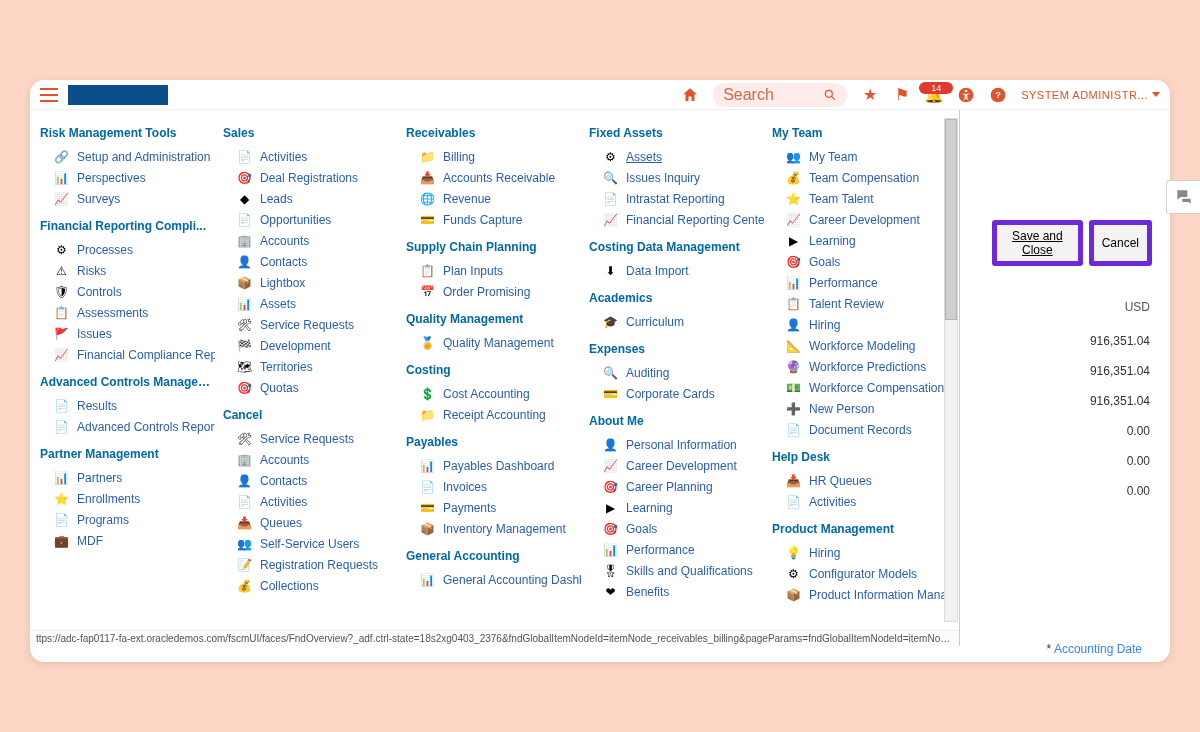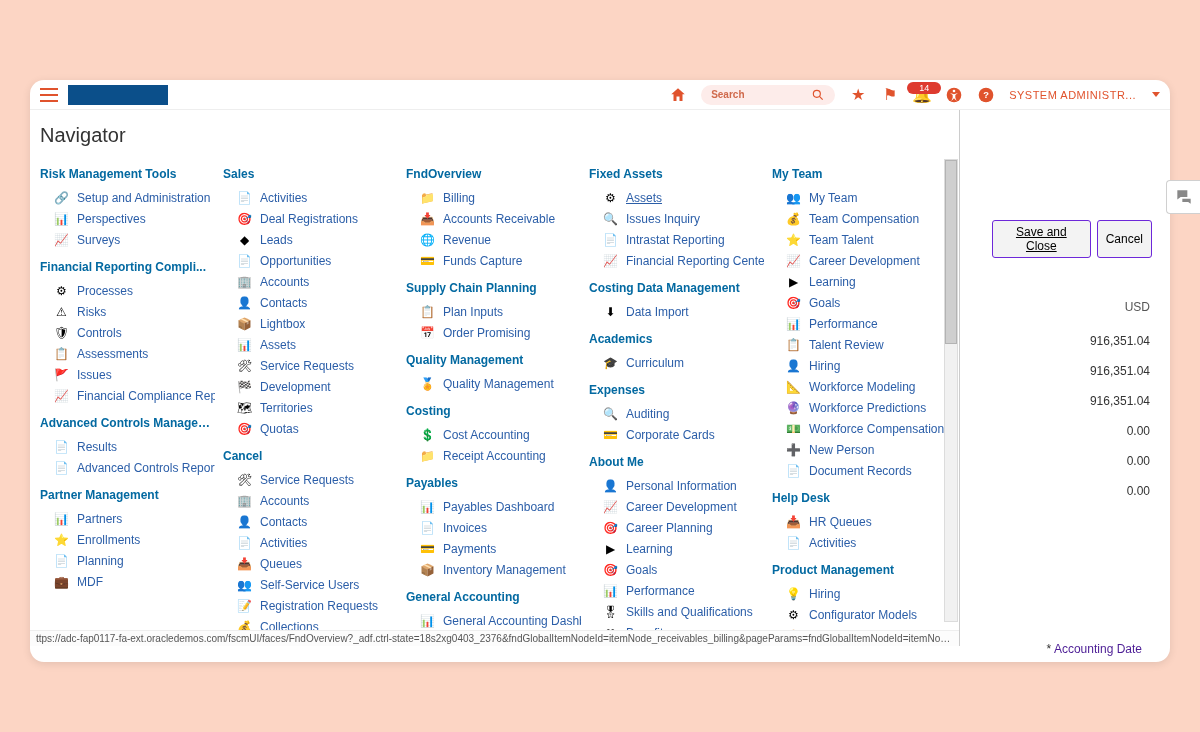--- a/index.html
+++ b/index.html
@@ -5,38 +5,38 @@
   * { box-sizing: border-box; margin: 0; padding: 0; font-family: Arial, Helvetica, sans-serif; }
   body { background: #fcd5c4; width: 1200px; height: 732px; overflow: hidden; position: relative; }
   .app-frame { position: absolute; left: 30px; top: 80px; right: 30px; bottom: 70px; background: #fff; border-radius: 14px; box-shadow: 0 2px 8px rgba(0,0,0,0.1); overflow: hidden; }
   .topbar { height: 30px; display: flex; align-items: center; padding: 0 10px; border-bottom: 1px solid #eee; position: relative; }
   .hamburger { width: 18px; height: 14px; display: flex; flex-direction: column; justify-content: space-between; cursor: pointer; }
   .hamburger span { height: 2px; background: #e0532d; display: block; }
   .logo-block { width: 100px; height: 20px; background: #0b4f8a; margin-left: 10px; }
   .topbar-spacer { flex: 1; }
   .topbar-right { display: flex; align-items: center; gap: 14px; }
   .search-pill { background: #fdecea; border-radius: 14px; padding: 3px 10px; display: flex; align-items: center; gap: 40px; }
-  .search-pill input { background: transparent; border: none; outline: none; font-size: 10px; color: #a21caf; width: 60px; font-weight: bold; }
+  .search-pill input { background: transparent; border: none; outline: none; font-size: 16px; color: #a21caf; width: 60px; }
   .search-pill input::placeholder { color: #d06a4c; }
   .icon { width: 18px; height: 18px; display: flex; align-items: center; justify-content: center; color: #e0532d; font-size: 16px; cursor: pointer; position: relative; }
   .badge { position: absolute; top: -4px; right: -10px; background: #de3b2f; color: #fff; font-size: 9px; border-radius: 8px; padding: 1px 12px; }
-  .user-name { color: #e0532d; font-size: 11px; letter-spacing: 0.5px; cursor: pointer; display: flex; align-items: center; gap: 16px; }
+  .user-name { color: #e0532d; font-size: 11px; letter-spacing: 0.5px; cursor: pointer; display: flex; align-items: center; gap: 4px; }
   .user-name .caret { width: 0; height: 0; border-left: 4px solid transparent; border-right: 4px solid transparent; border-top: 5px solid #e0532d; }
 
   .content-area { position: relative; height: calc(100% - 30px); }
 
   
   .bg-right { position: absolute; right: 18px; top: 110px; width: 160px; font-size: 12px; color: #333; }
   .bg-right .btns { position: absolute; right: 0; top: 0; display: flex; gap: 6px; }
-  .bg-right button { font-size: 12px; padding: 4px 8px; background: #f3f3f3; border: 1px solid #6d28d9; border-radius: 3px; cursor: pointer; }
+  .bg-right button { font-size: 12px; padding: 4px 8px; background: #f3f3f3; border: 5px solid #6d28d9; border-radius: 3px; cursor: pointer; }
   .bg-right button.primary span { text-decoration: underline; text-underline-offset: 1px; }
   .bg-table { position: absolute; right: 20px; top: 190px; text-align: right; font-size: 12px; color: #333; }
   .bg-table .hd { font-weight: 400; color: #555; margin-bottom: 20px; text-align: right; }
   .bg-table .row { margin-bottom: 16px; }
-  .bg-label { position: absolute; right: 28px; bottom: 6px; font-size: 12px; color: #4c1d95; }
+  .bg-label { position: absolute; right: 28px; bottom: 6px; font-size: 12px; color: #3b82f6; }
   .bg-label::before { content: "* "; color: #333; }
 
   
   .nav-panel { position: absolute; left: 0; right: 210px; top: 0; bottom: 16px; background: #fff; border-right: 1px solid #ccc; display: flex; flex-direction: column; }
   .nav-title { font-size: 20px; color: #333; padding: 14px 10px 4px 10px; font-weight: 400; }
   .nav-body { flex: 1; display: flex; padding: 10px 4px 0 10px; overflow: hidden; position: relative; }
   .scrollbar-vis { position: absolute; right: 1px; top: 8px; bottom: 8px; width: 14px; background: #f1f1f1; border: 1px solid #dcdcdc; }
   .scrollbar-vis .thumb { position: absolute; top: 0; left: 0; right: 0; height: 40%; background: #cfcfcf; border: 1px solid #b3b3b3; }
   .col { flex: 1; min-width: 0; padding-right: 8px; }
   .grp-head { font-size: 12px; font-weight: 700; color: #0369a1; margin: 10px 0 6px 0; white-space: nowrap; overflow: hidden; text-overflow: ellipsis; }
@@ -112,21 +112,20 @@
       <div class="row">916,351.04</div>
       <div class="row">916,351.04</div>
       <div class="row">916,351.04</div>
       <div class="row">0.00</div>
       <div class="row">0.00</div>
       <div class="row">0.00</div>
     </div>
     <div class="bg-label">Accounting Date</div>
 
     <div class="nav-panel">
-      <div class="nav-title">Navigator</div>
       <div class="nav-body" id="nav-body">
         <div class="col">
             <div class="grp-head first">Risk Management Tools</div>
             <div class="item">
               <span class="ic">🔗</span>
               <span class="lbl">Setup and Administration</span>
             </div>
             <div class="item">
               <span class="ic">📊</span>
               <span class="lbl">Perspectives</span>
@@ -173,21 +172,21 @@
             <div class="item">
               <span class="ic">📊</span>
               <span class="lbl">Partners</span>
             </div>
             <div class="item">
               <span class="ic">⭐</span>
               <span class="lbl">Enrollments</span>
             </div>
             <div class="item">
               <span class="ic">📄</span>
-              <span class="lbl">Planning</span>
+              <span class="lbl">Programs</span>
             </div>
             <div class="item">
               <span class="ic">💼</span>
               <span class="lbl">MDF</span>
             </div>
           </div>
           <div class="col">
             <div class="grp-head first">Sales</div>
             <div class="item">
               <span class="ic">📄</span>
@@ -265,21 +264,21 @@
             <div class="item">
               <span class="ic">📝</span>
               <span class="lbl">Registration Requests</span>
             </div>
             <div class="item bold-link">
               <span class="ic">💰</span>
               <span class="lbl">Collections</span>
             </div>
           </div>
           <div class="col">
-            <div class="grp-head first">FndOverview</div>
+            <div class="grp-head first">Receivables</div>
             <div class="item">
               <span class="ic">📁</span>
               <span class="lbl">Billing</span>
             </div>
             <div class="item">
               <span class="ic">📥</span>
               <span class="lbl">Accounts Receivable</span>
             </div>
             <div class="item">
               <span class="ic">🌐</span>

